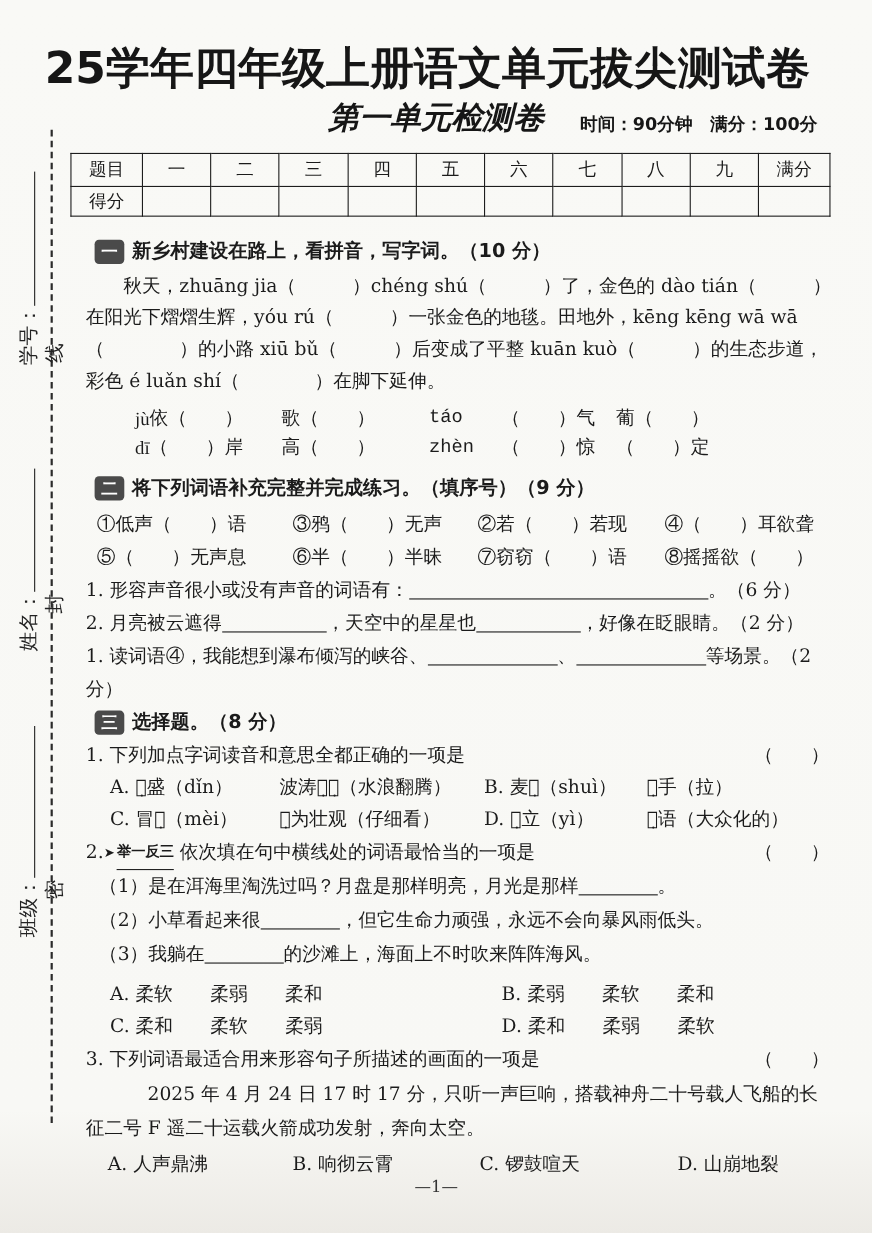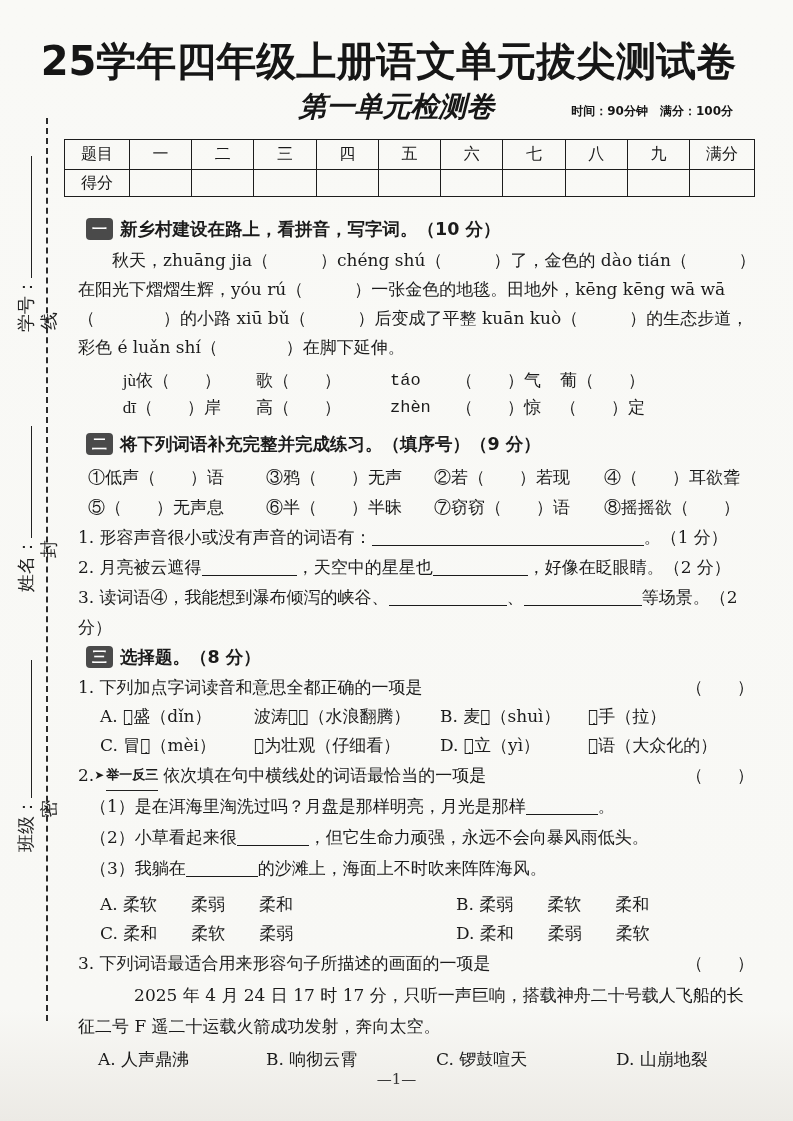--- a/index.html
+++ b/index.html
@@ -20,23 +20,23 @@
         font-family:"DejaVu Sans","Liberation Sans",sans-serif;font-size:18px;color:#222;}
   .vbl{display:inline-block;height:2px;border-bottom:1.6px solid #222;vertical-align:baseline;}
   .sealchar{font-size:18px;background:transparent;}
   
   .title{position:absolute;top:34px;left:0;right:16px;text-align:center;
          font-family:"DejaVu Sans","Liberation Sans",sans-serif;font-weight:bold;
          font-size:40px;letter-spacing:0px;color:#161616;}
   .subtitle{position:absolute;top:88px;left:0;right:0;text-align:center;
          font-family:"DejaVu Sans","Liberation Sans",sans-serif;font-weight:bold;
          font-size:28px;color:#161616;font-style:italic;}
-  .meta{position:absolute;top:103px;right:60px;
+  .meta{position:absolute;top:103px;right:50px;
          font-family:"DejaVu Sans","Liberation Sans",sans-serif;font-weight:bold;
-         font-size:12px;color:#161616;}
+         font-size:16px;color:#161616;}
   
   .score-table{position:absolute;top:139px;left:64px;width:691px;border-collapse:collapse;table-layout:fixed;}
   .score-table td{border:1.6px solid #1d1d1d;text-align:center;
          font-family:"DejaVu Sans","Liberation Sans",sans-serif;font-weight:normal;font-size:16px;}
   .score-table tr.r1 td{height:27px;}
   .score-table tr.r2 td{height:24px;}
   .score-table td.lab{width:62px;}
   
   .main{position:absolute;top:214px;left:64px;width:694px;font-size:17px;line-height:29px;}
   .sec-h{display:flex;align-items:center;gap:7px;padding-left:22px;height:30px;
@@ -160,27 +160,27 @@
       <span>④（　　）耳欲聋</span>
     </div>
     <div class="idioms" style="margin-top:0;">
       <span>⑤（　　）无声息</span>
       <span>⑥半（　　）半昧</span>
       <span>⑦窃窃（　　）语</span>
       <span>⑧摇摇欲（　　）</span>
     </div>
 
     <div class="q">
-      <span>1. 形容声音很小或没有声音的词语有：</span><span class="bl w270"></span><span>。（1 分）</span>
+      <span>1. 形容声音很小或没有声音的词语有：</span><span class="bl w270"></span><span>。（6 分）</span>
     </div>
     <div class="q">
       <span>2. 月亮被云遮得</span><span class="bl w95"></span><span>，天空中的星星也</span><span class="bl w95"></span><span>，好像在眨眼睛。（2 分）</span>
     </div>
     <div class="q">
-      <span>3. 读词语④，我能想到瀑布倾泻的峡谷、</span><span class="bl w115"></span><span>、</span><span class="bl w115"></span><span>等场景。（2 分）</span>
+      <span>1. 读词语④，我能想到瀑布倾泻的峡谷、</span><span class="bl w115"></span><span>、</span><span class="bl w115"></span><span>等场景。（2 分）</span>
     </div>
 
     <div class="sec-h">
       <span class="sec-icon">三</span>
       <span>选择题。（8 分）</span>
     </div>
 
     <div class="qline">
       <span>1. 下列加点字词读音和意思全都正确的一项是</span>
       <span class="grow"></span>

